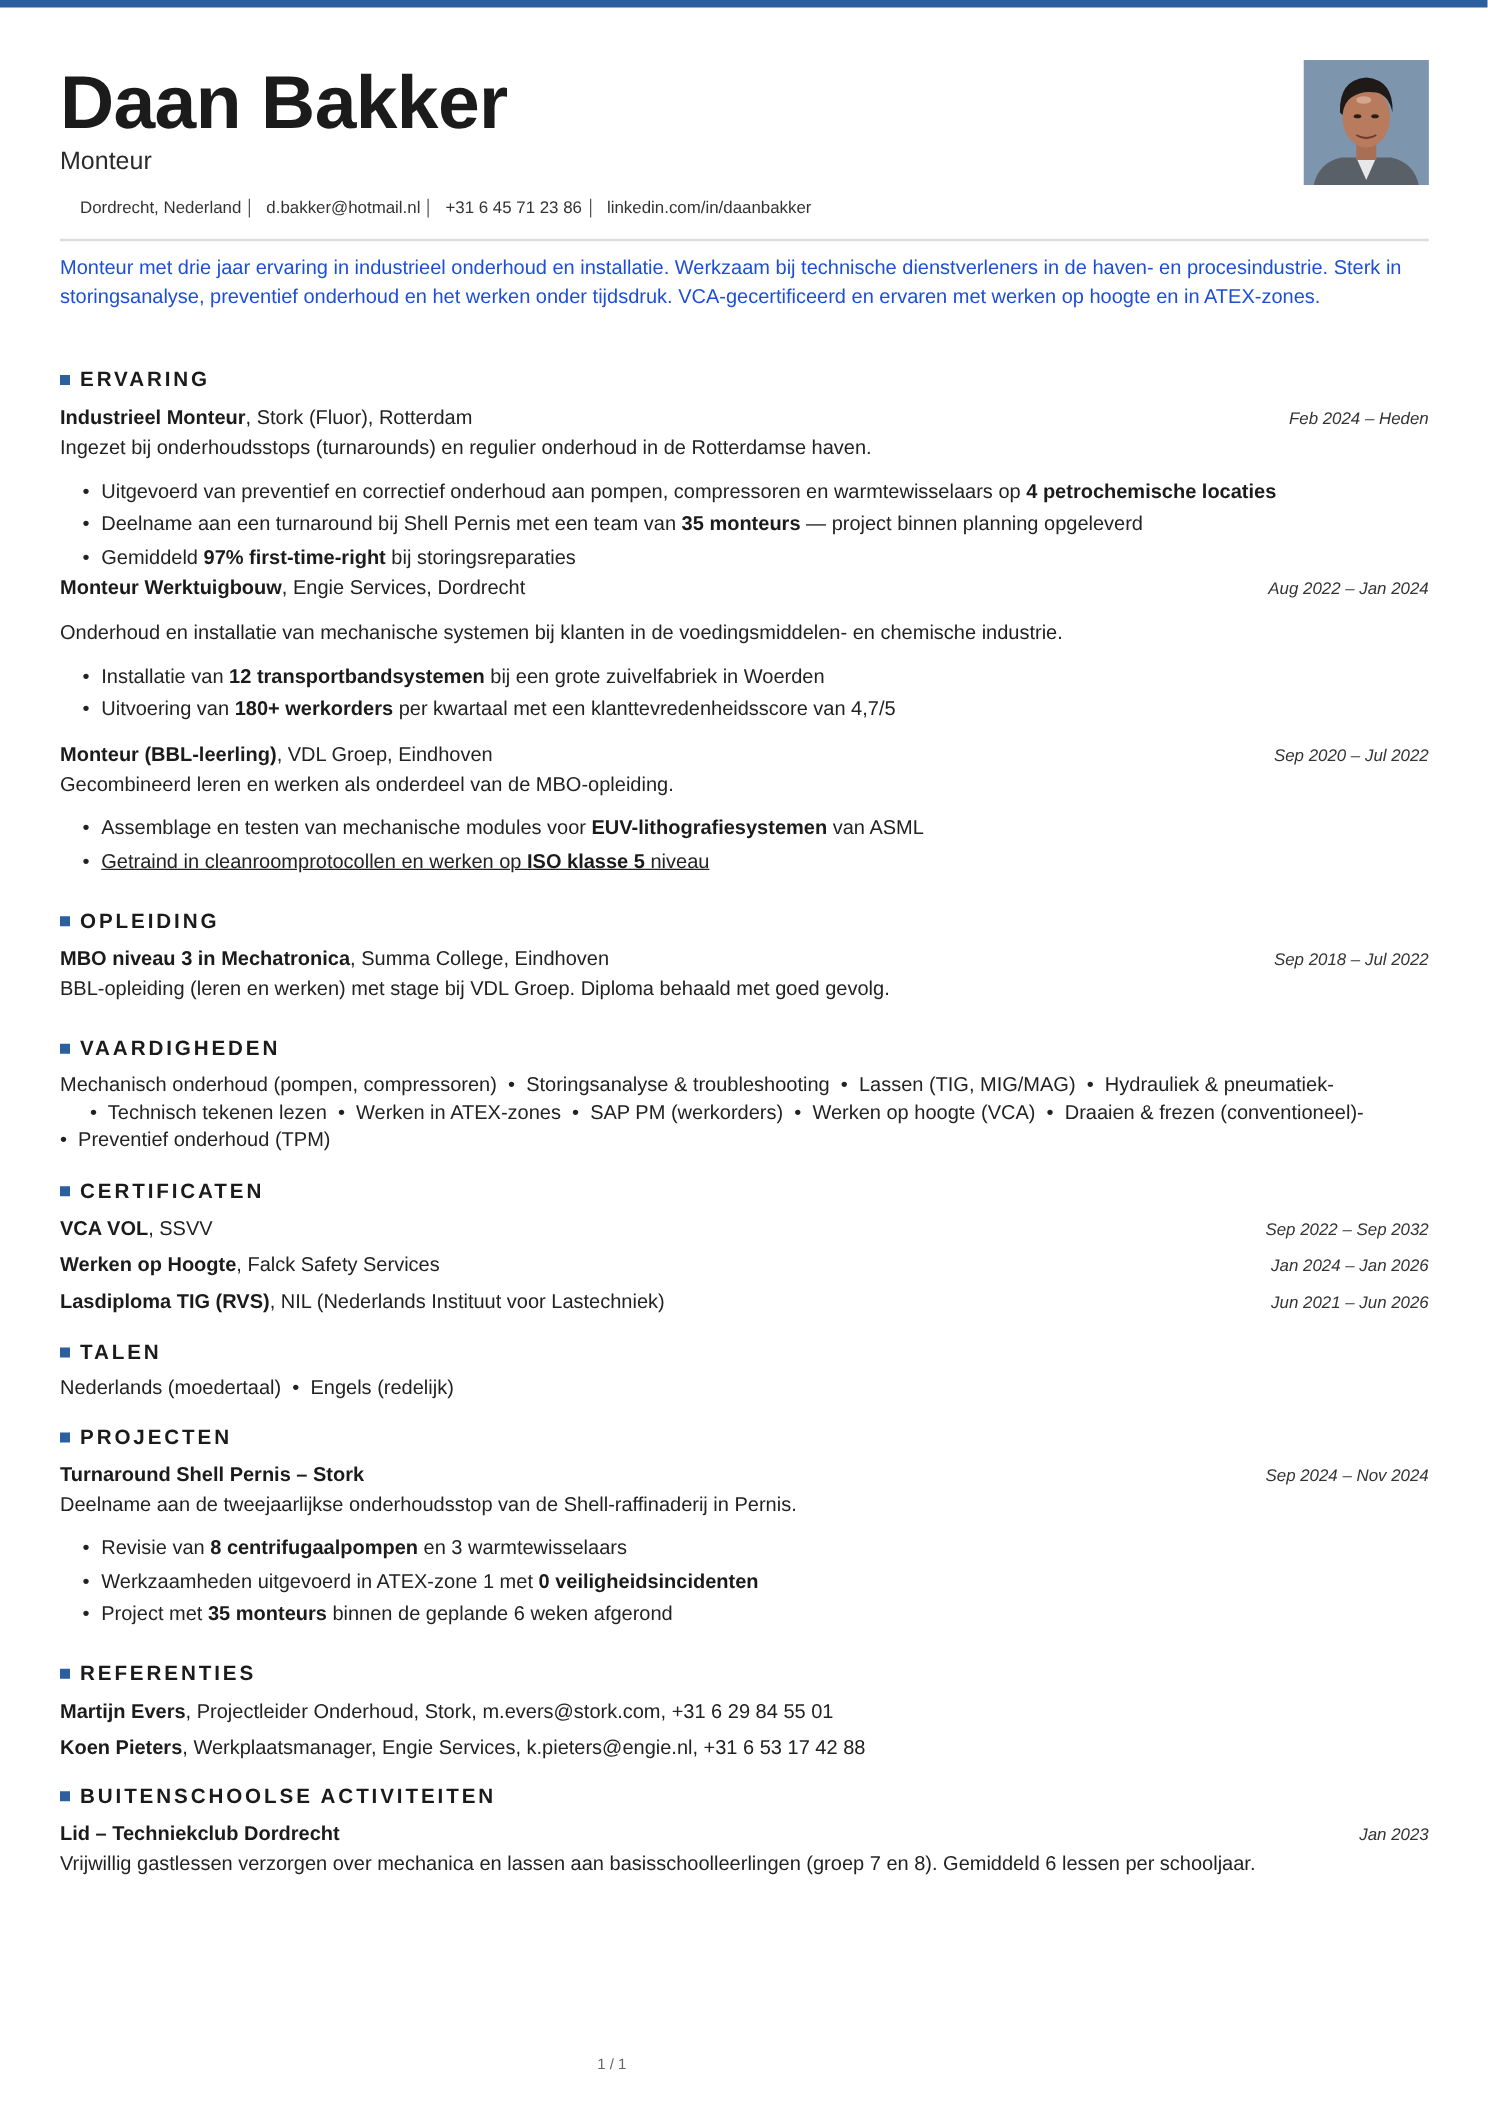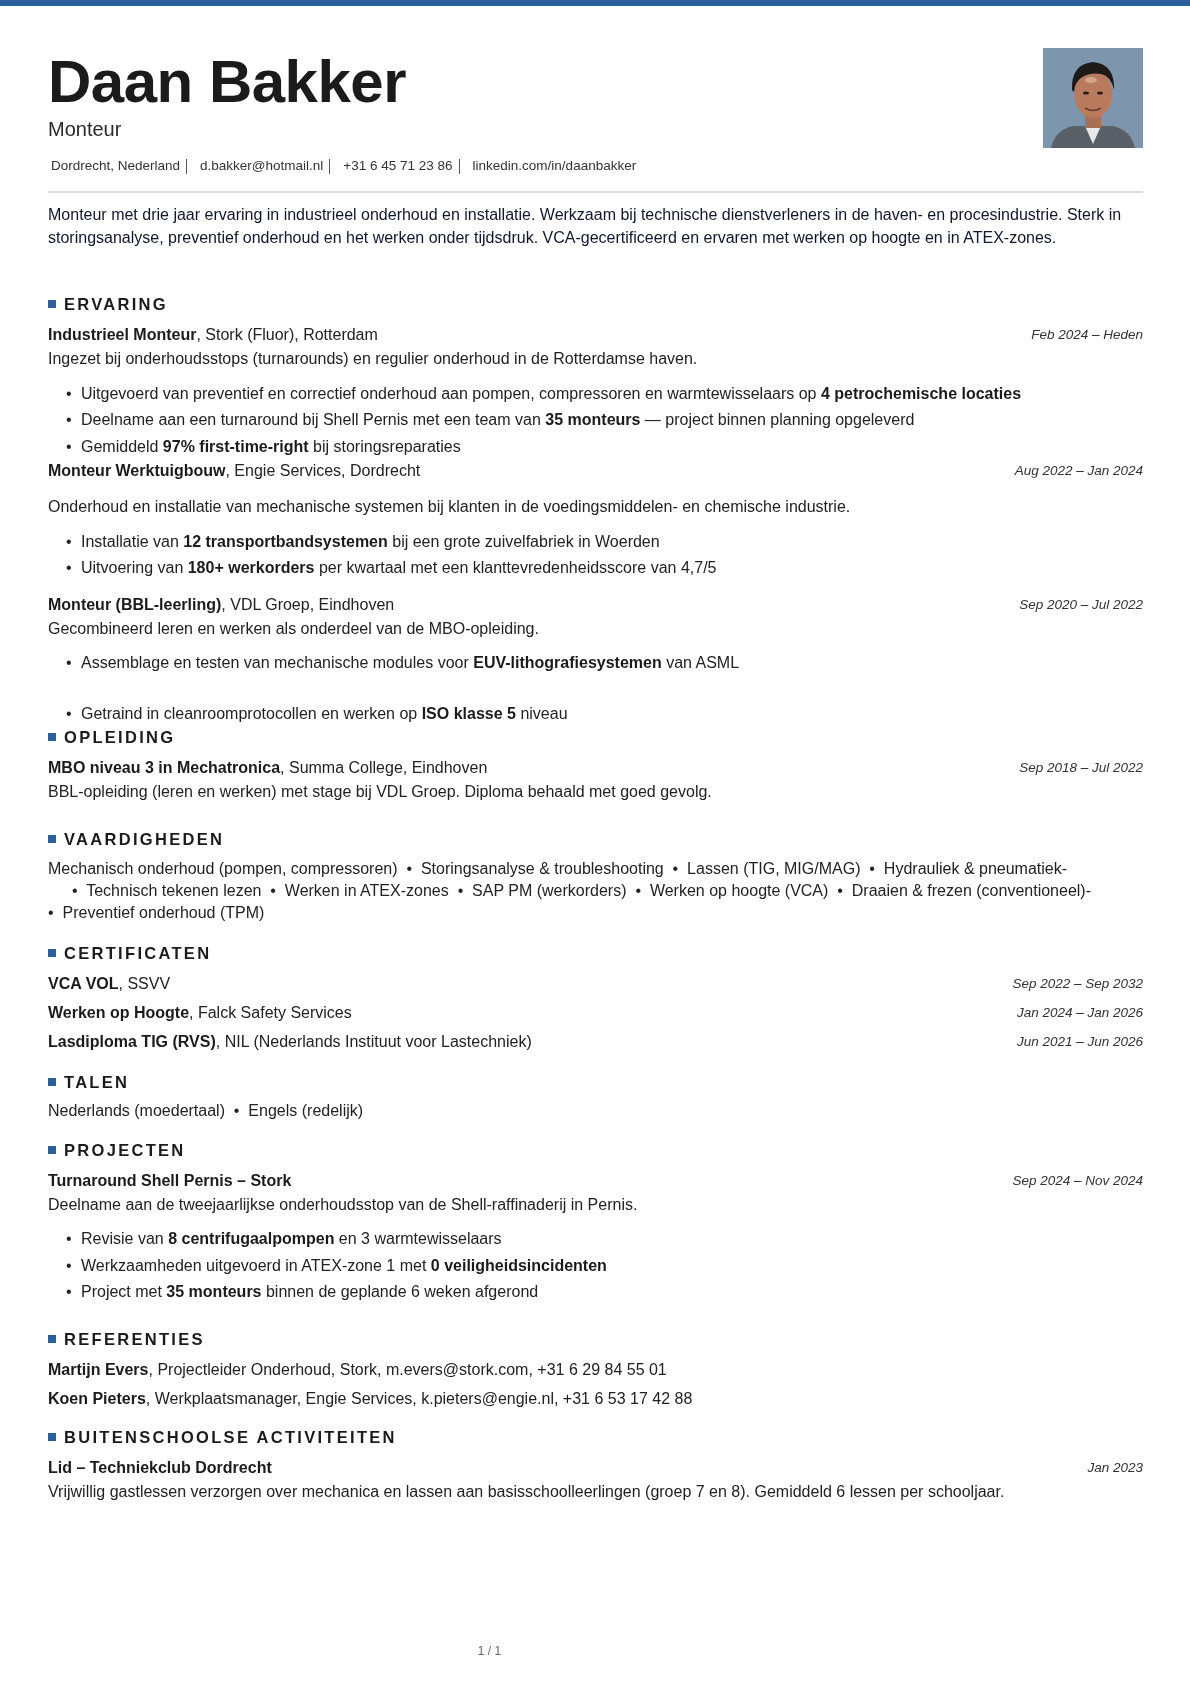--- a/index.html
+++ b/index.html
@@ -11,30 +11,30 @@
       overflow: hidden;
     }
     .top-bar { position: absolute; left: 0; top: 0; width: 1190px; height: 6px; background: #2b5f9e; }
     .page { position: absolute; left: 48px; top: 0; width: 1095px; }
     .header { position: relative; height: 192px; }
     .name {
       position: absolute; left: 0; top: 48px;
       font-size: 60px; font-weight: 700; letter-spacing: -0.5px; color: #1b1b1b; line-height: 68px;
     }
     .title { position: absolute; left: 0; top: 116px; font-size: 20px; color: #2a2a2a; line-height: 26px; }
-    .contact { position: absolute; left: 3px; top: 157px; font-size: 13.5px; color: #333; line-height: 18px; display: flex; }
+    .contact { position: absolute; left: 16px; top: 157px; font-size: 13.5px; color: #333; line-height: 18px; display: flex; }
     .contact span.item { white-space: nowrap; }
     .contact .sep { display: inline-block; width: 1px; height: 15px; background: #555; margin: 2px 13px 0 6px; }
     .photo {
       position: absolute; left: 995px; top: 48px; width: 100px; height: 100px;
       background: #7a93ab; overflow: hidden;
     }
     .hr { position: absolute; left: 0; top: 191px; width: 1095px; height: 2px; background: #dcdcdc; }
 
-    .summary { position: absolute; top: 204px; left: 0; width: 1095px; font-size: 16px; line-height: 22.5px; color: #0f172a; }
+    .summary { position: absolute; top: 204px; left: 0; width: 1095px; font-size: 16px; line-height: 22.5px; color: #1d4ed8; }
 
     .section-title {
       position: absolute; left: 0; font-size: 16.5px; font-weight: 700; letter-spacing: 2.3px; color: #1b1b1b;
       display: flex; align-items: center; line-height: 20px;
     }
     .section-title .sq { display: inline-block; width: 8px; height: 8px; background: #2b5f9e; margin-right: 8px; }
 
     .entry-head { position: absolute; left: 0; width: 1095px; font-size: 16px; line-height: 22px; color: #222; }
     .entry-head b { font-weight: 700; color: #1b1b1b; }
     .date { position: absolute; right: 0; top: 0; font-size: 13.5px; font-style: italic; color: #333; }
@@ -103,21 +103,21 @@
   <div class="line" style="top:496px;">Onderhoud en installatie van mechanische systemen bij klanten in de voedingsmiddelen- en chemische industrie.</div>
   <div class="bullet" style="top:531px;"><span>Installatie van </span><b>12 transportbandsystemen</b><span> bij een grote zuivelfabriek in Woerden</span></div>
   <div class="bullet" style="top:557px;"><span>Uitvoering van </span><b>180+ werkorders</b><span> per kwartaal met een klanttevredenheidsscore van 4,7/5</span></div>
 
   <div class="entry-head" style="top:594px;">
     <b>Monteur (BBL-leerling)</b><span>, VDL Groep, Eindhoven</span>
     <span class="date">Sep 2020 – Jul 2022</span>
   </div>
   <div class="line" style="top:618px;">Gecombineerd leren en werken als onderdeel van de MBO-opleiding.</div>
   <div class="bullet" style="top:652px;"><span>Assemblage en testen van mechanische modules voor </span><b>EUV-lithografiesystemen</b><span> van ASML</span></div>
-  <div class="bullet" style="top:703px;"><span>Getraind in cleanroomprotocollen en werken op </span><b>ISO klasse 5</b><span> niveau</span></div>
+  <div class="bullet" style="top:679px;text-decoration:underline;"><span>Getraind in cleanroomprotocollen en werken op </span><b>ISO klasse 5</b><span> niveau</span></div>
 
   <div class="section-title" style="top:727px;">
     <span class="sq"></span>
       <span>OPLEIDING</span>
   </div>
   <div class="entry-head" style="top:757px;">
     <b>MBO niveau 3 in Mechatronica</b><span>, Summa College, Eindhoven</span>
     <span class="date">Sep 2018 – Jul 2022</span>
   </div>
   <div class="line" style="top:781px;">BBL-opleiding (leren en werken) met stage bij VDL Groep. Diploma behaald met goed gevolg.</div>

